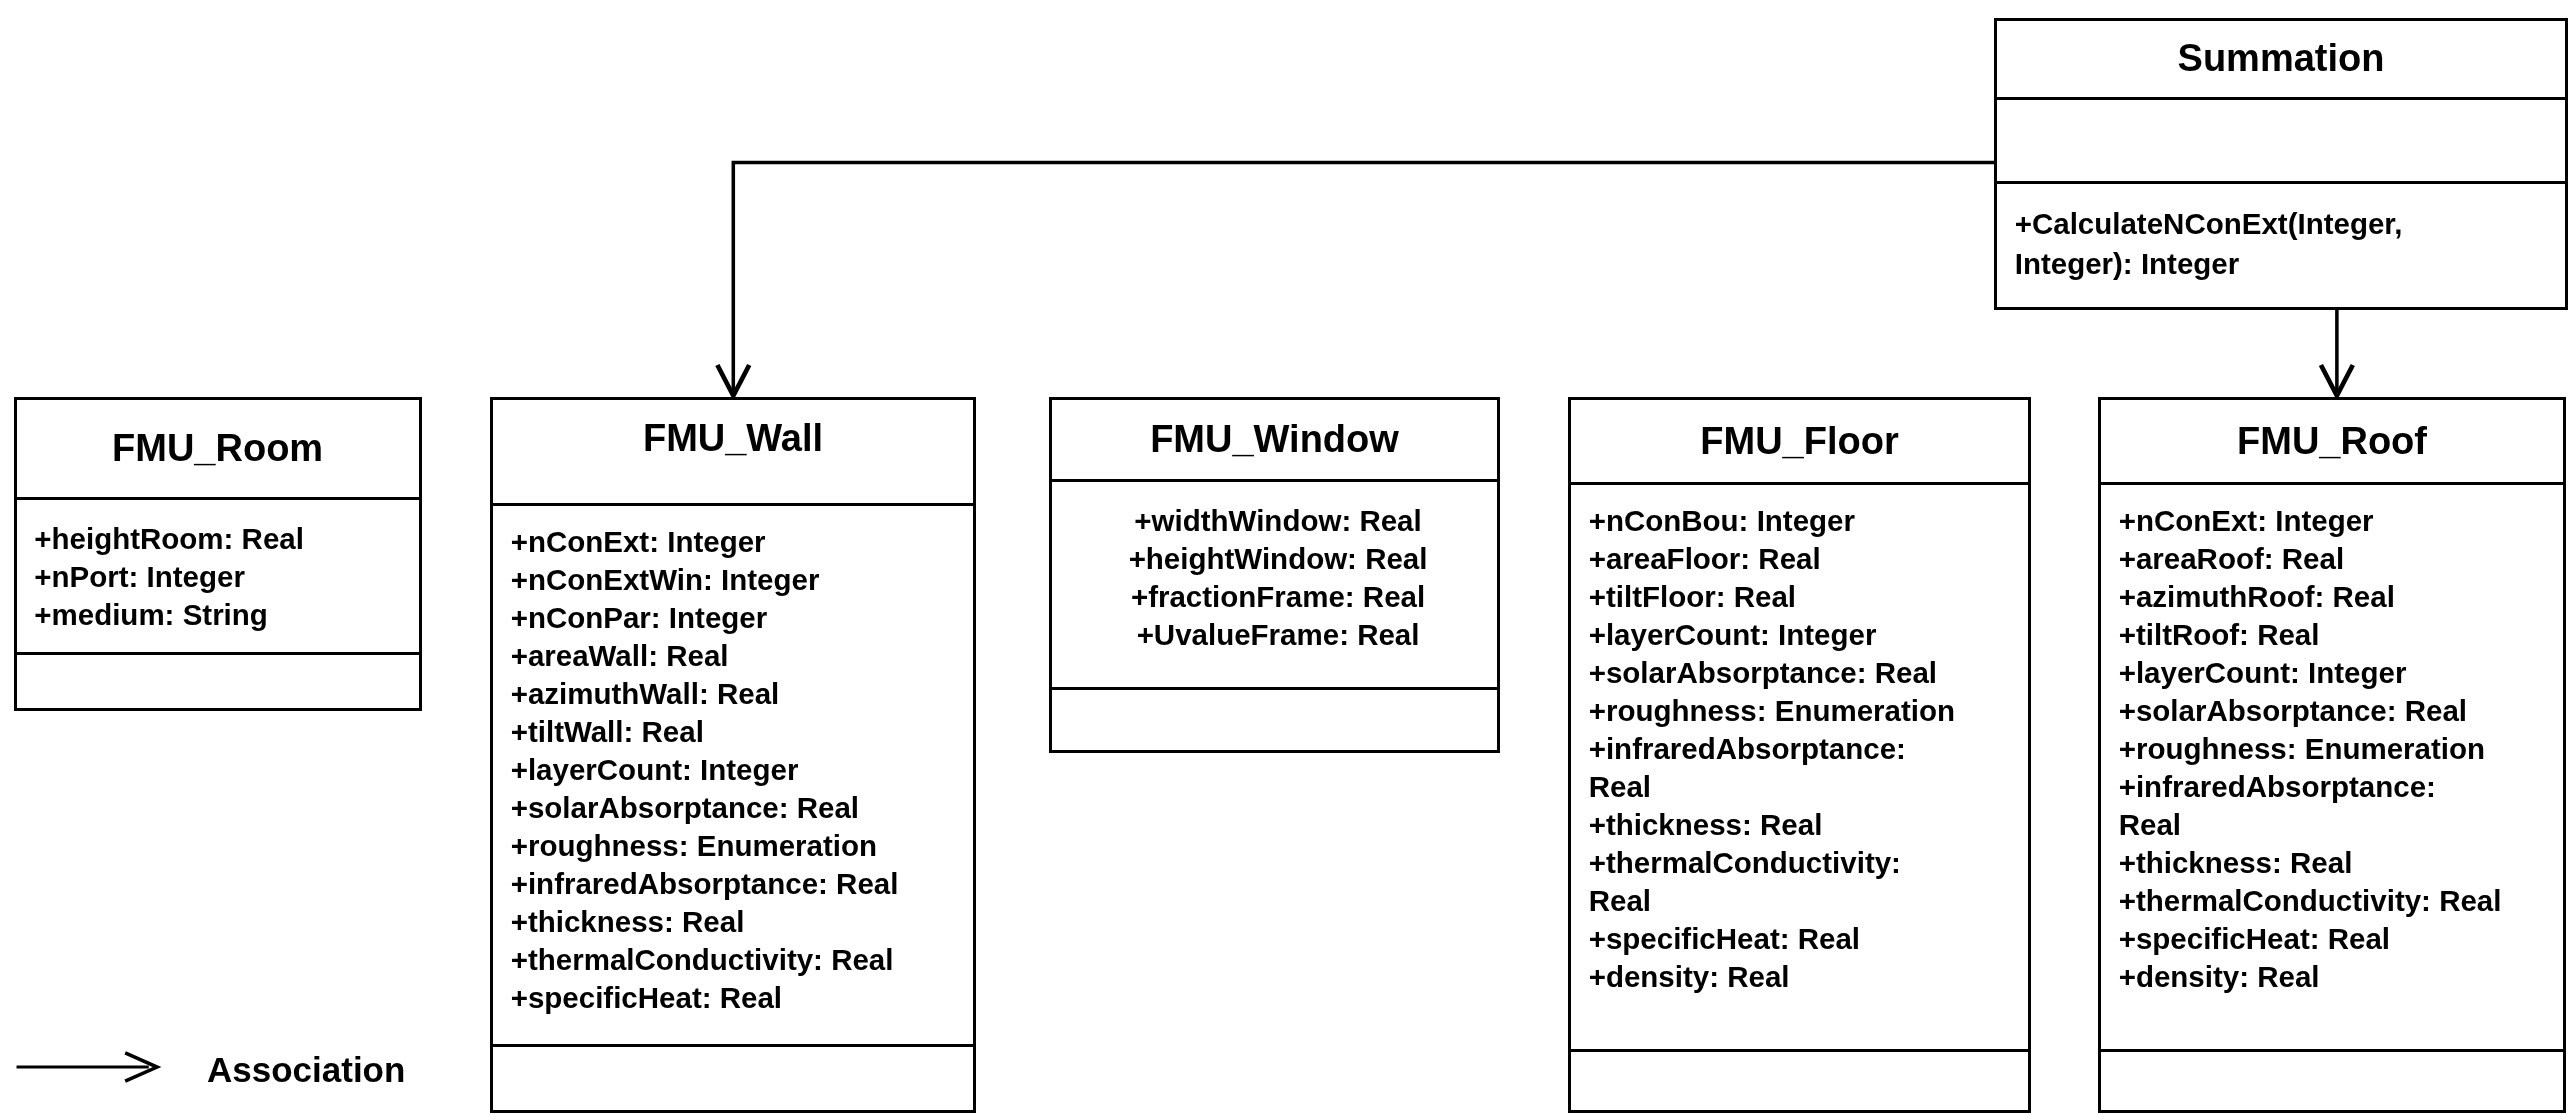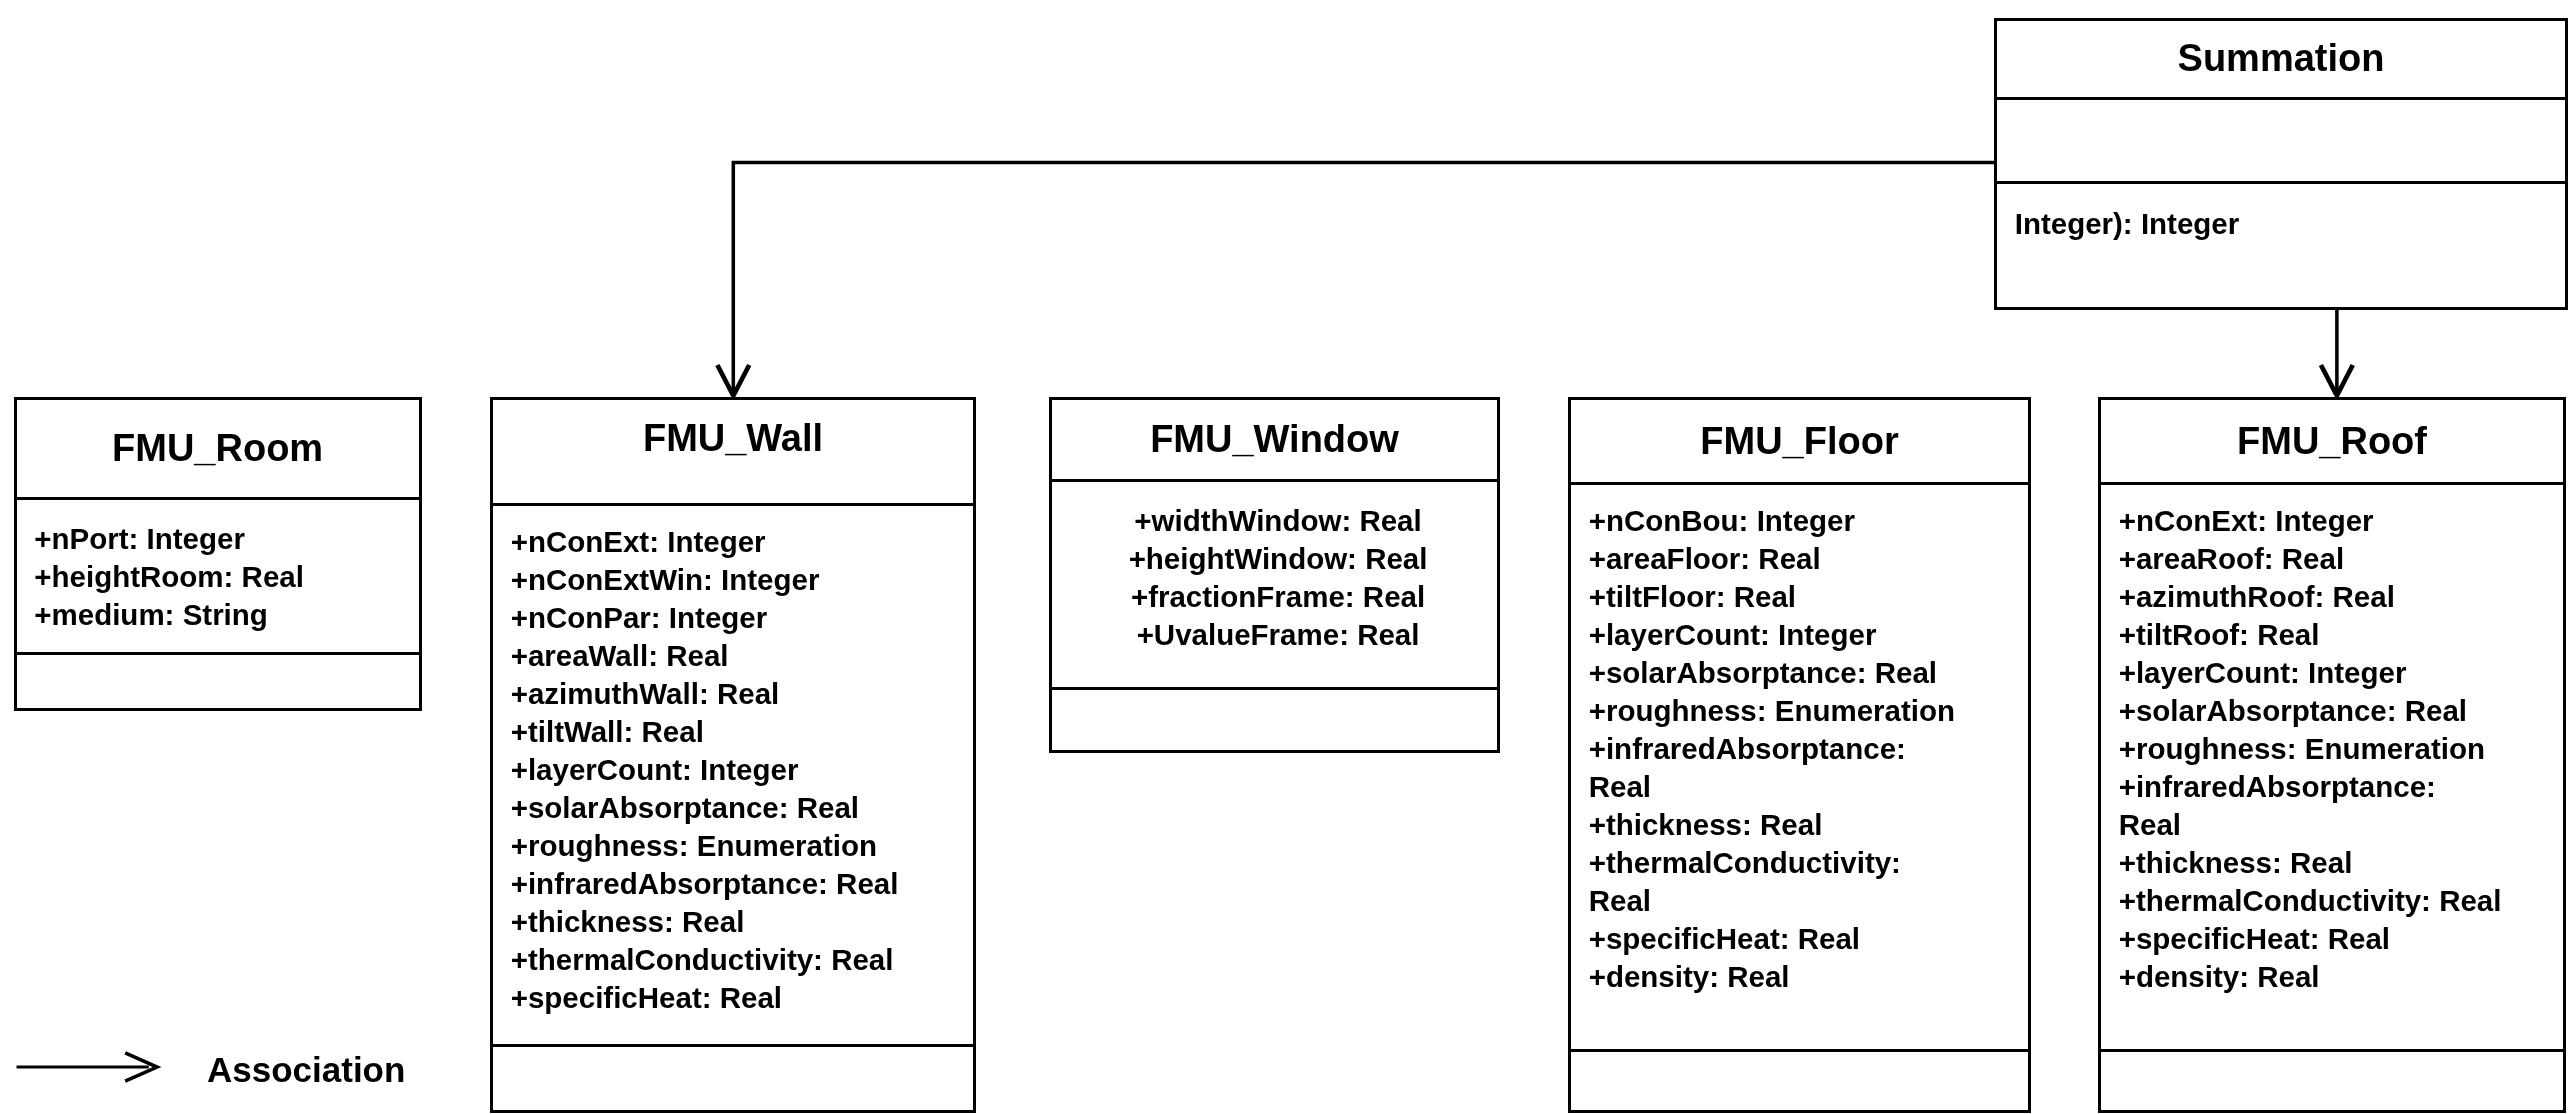--- a/index.html
+++ b/index.html
@@ -94,29 +94,30 @@
     <polyline points="3931,618 3958,670 3985,618" fill="none" stroke="#000" stroke-width="8"></polyline>
 
     <path d="M 28 1807 L 252 1807" fill="none" stroke="#000" stroke-width="5"></path>
     <polyline points="212,1783 266,1807 212,1831" fill="none" stroke="#000" stroke-width="6"></polyline>
   </svg>
 
   <div class="box b-summation">
     <div class="title">Summation</div>
     <div class="attrs"></div>
     <div class="ops">
+        <div>+CalculateNConExt(Integer,</div>
         <div>Integer): Integer</div>
       </div>
   </div>
 
   <div class="box b-room">
     <div class="title">FMU_Room</div>
     <div class="attrs">
+        <div>+heightRoom: Real</div>
         <div>+nPort: Integer</div>
-        <div>+heightRoom: Real</div>
         <div>+medium: String</div>
       </div>
     <div class="ops"></div>
   </div>
 
   <div class="box b-wall">
     <div class="title">FMU_Wall</div>
     <div class="attrs">
         <div>+nConExt: Integer</div>
         <div>+nConExtWin: Integer</div>

